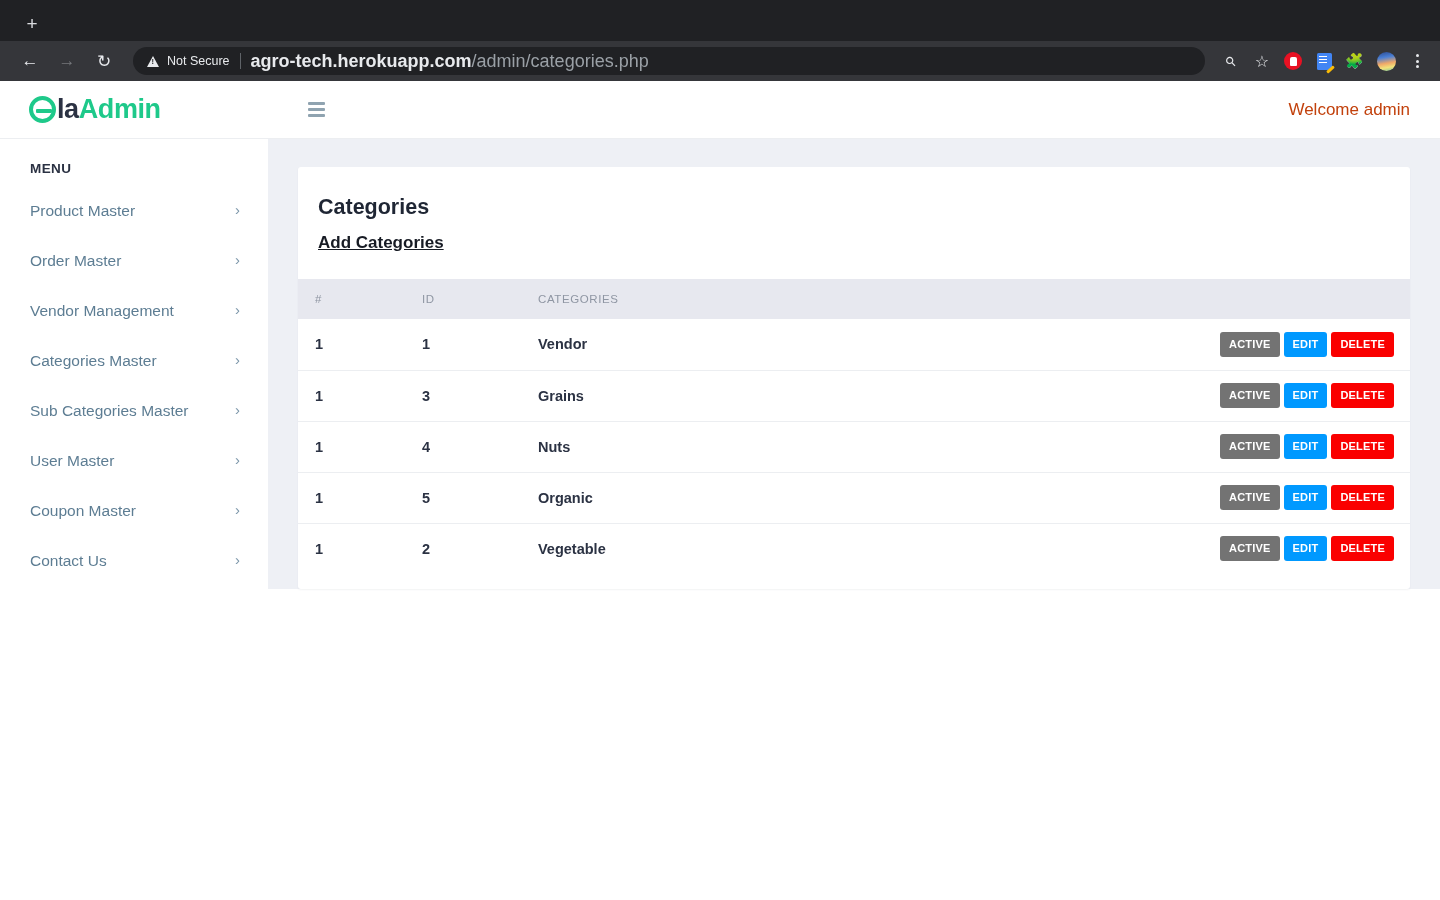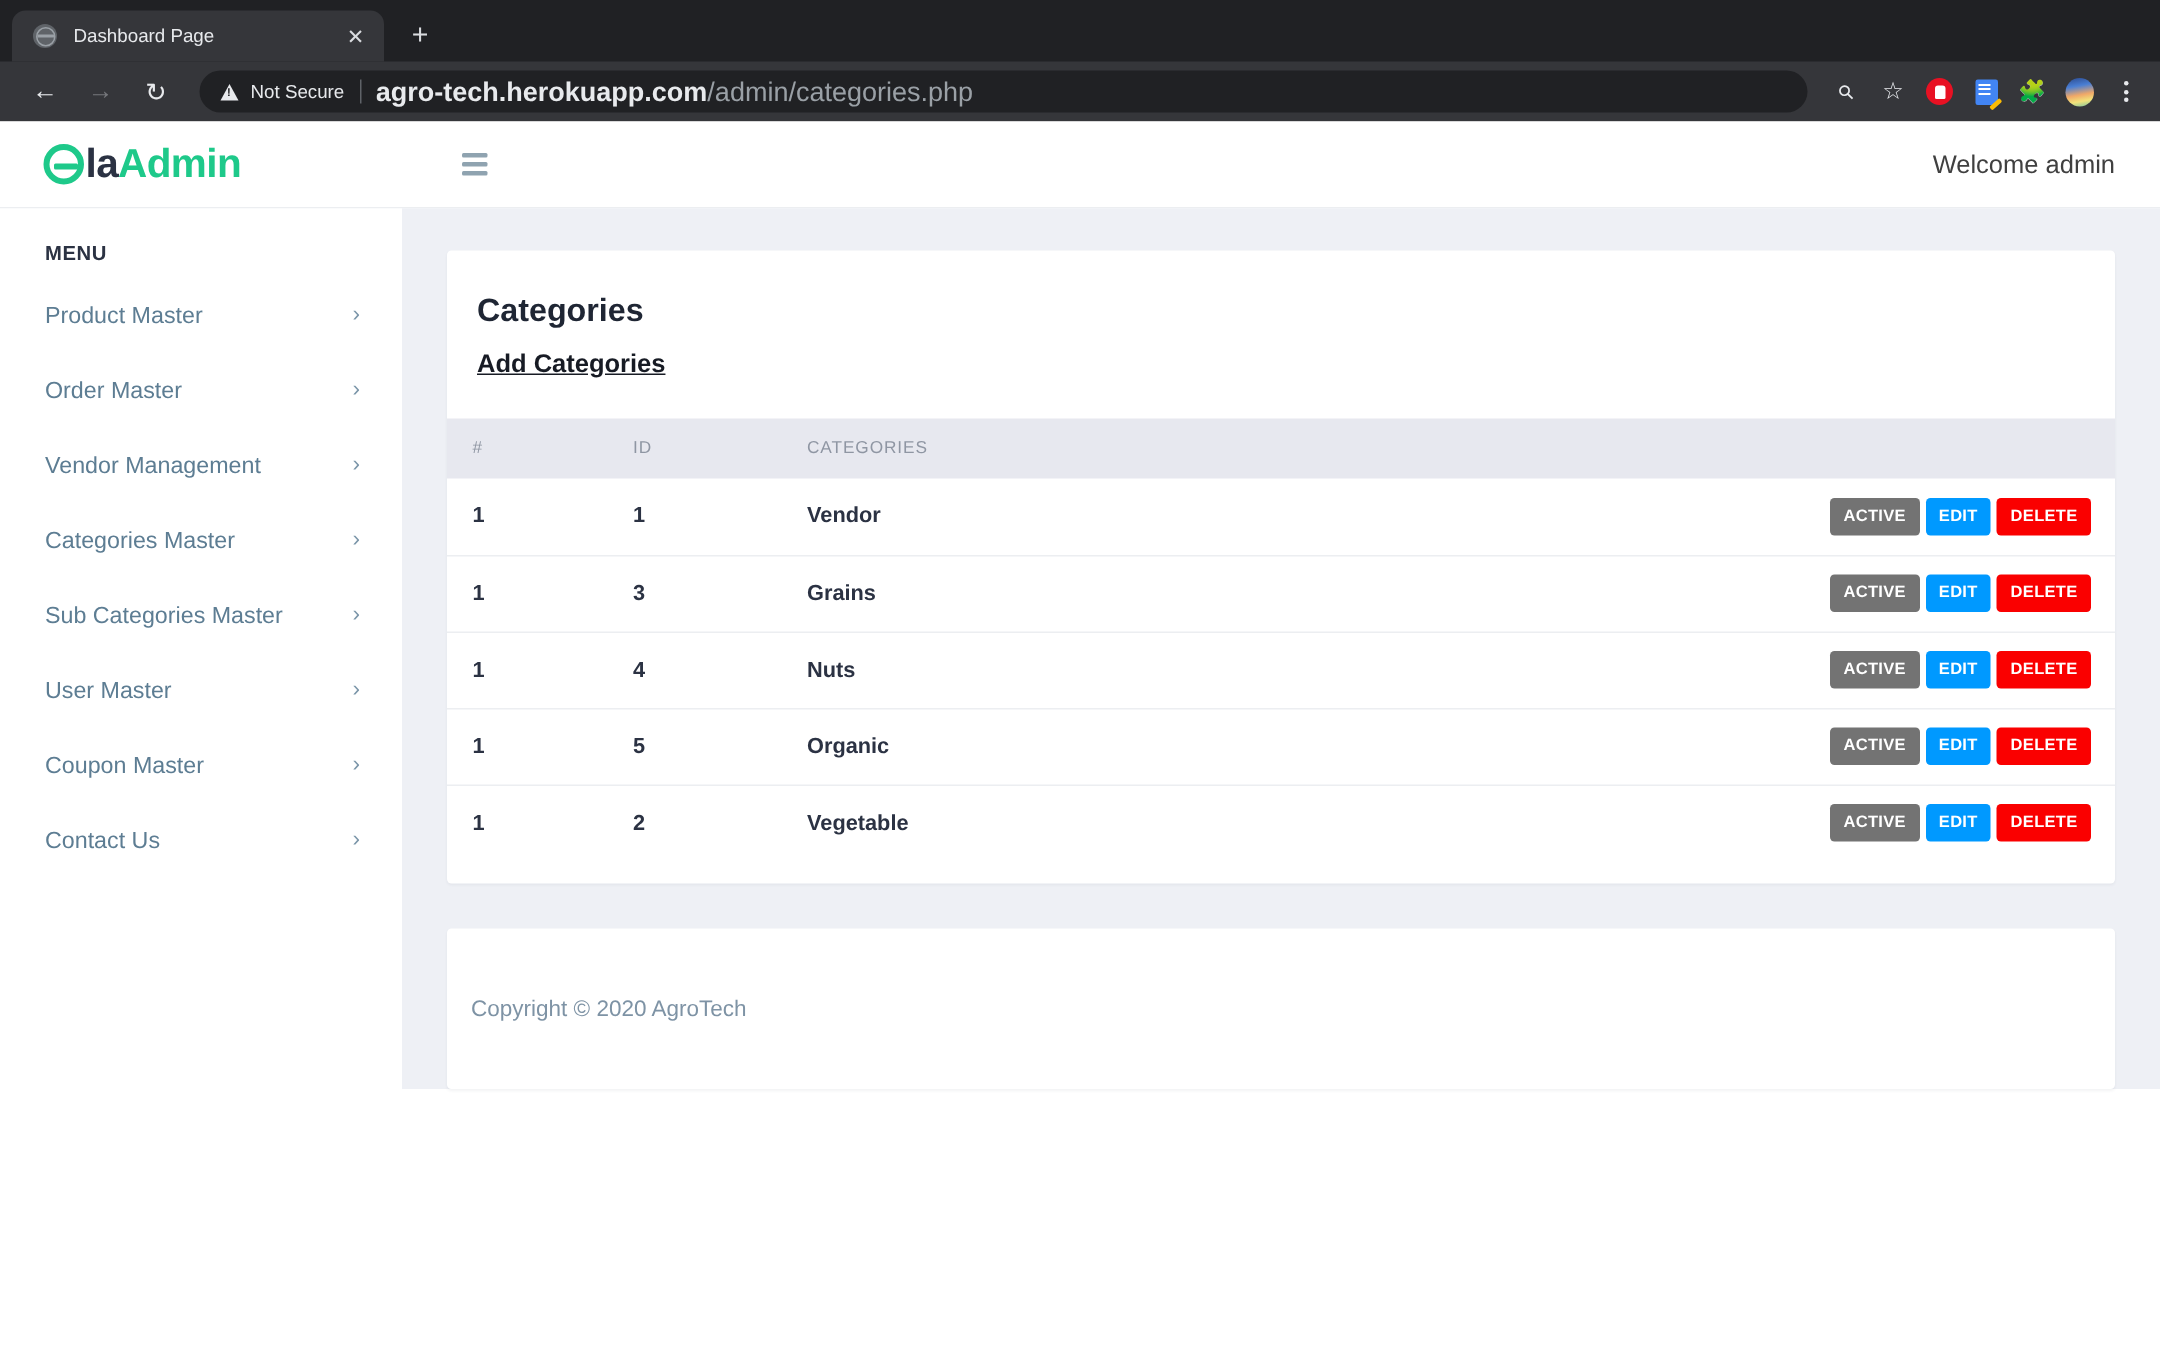--- a/index.html
+++ b/index.html
@@ -137,21 +137,21 @@
   }
   .brand .b-la { color: #2b3243; }
   .brand .b-admin { color: #1ec98a; }
   .hamburger {
     margin-left: 24px; display: flex; flex-direction: column;
     gap: 3.5px; cursor: pointer; padding: 6px 4px;
   }
   .hamburger i { display: block; width: 17px; height: 2.6px; background: #8fa3b0; border-radius: 1px; }
   .welcome {
     margin-left: auto; margin-right: 30px;
-    color: #404040; font-size: 17px;
+    color: #c2410c; font-size: 17px;
   }
 
   .body-wrap { display: flex; height: 761px; }
   .sidebar { width: 268px; background: #ffffff; padding-top: 22px; flex: none; }
   .menu-title {
     font-size: 13.5px; font-weight: bold; color: #2b3243;
     letter-spacing: 0.4px; padding: 0 0 0 30px; margin-bottom: 26px;
   }
   .menu-item {
     display: flex; align-items: flex-start; justify-content: space-between;
@@ -215,25 +215,20 @@
   }
   .copyright { color: #7e93a5; font-size: 15px; }
   .table-wrap { padding-bottom: 15px; }
 </style>
 </head>
 <body>
 
 <div class="browser">
 
   <div class="tabstrip">
-    <div class="tab">
-      <span class="tab-favicon"></span>
-      <span class="tab-title">Dashboard Page</span>
-      <span class="tab-close">✕</span>
-    </div>
     <div class="newtab">+</div>
   </div>
 
   <div class="toolbar">
     <div class="nav-btn">←</div>
     <div class="nav-btn disabled">→</div>
     <div class="nav-btn">↻</div>
 
     <div class="omnibox">
       <span class="warn-tri"></span>
@@ -395,20 +390,17 @@
                   <td class="actions">
                     <button class="btn btn-active">ACTIVE</button><button class="btn btn-edit">EDIT</button><button class="btn btn-delete">DELETE</button>
                   </td>
                 </tr>
 
               </tbody>
             </table>
           </div>
         </section>
 
-        <footer class="footer-card">
-          <span class="copyright">Copyright © 2020 AgroTech</span>
-        </footer>
 
       </div>
     </main>
   </div>
 </div>
 
 </body></html>

